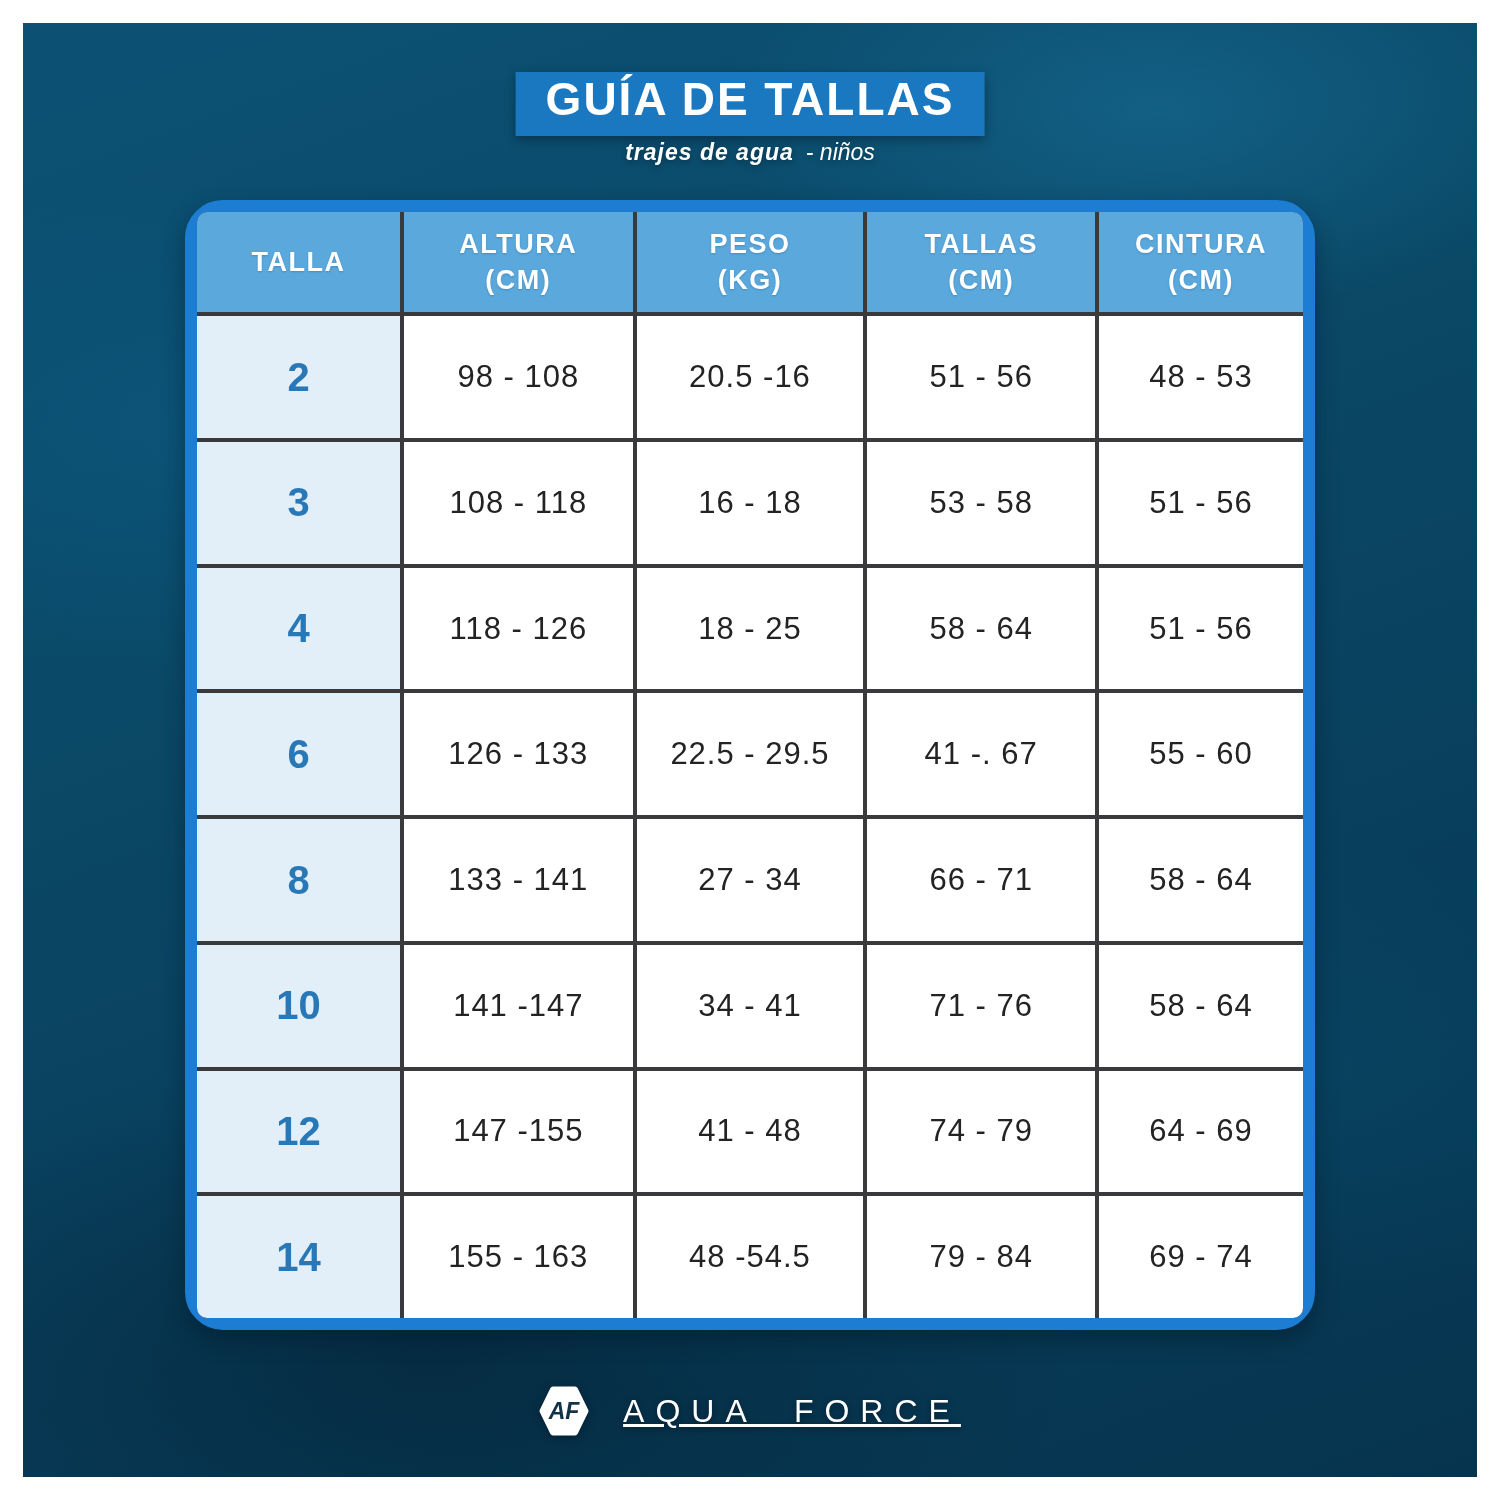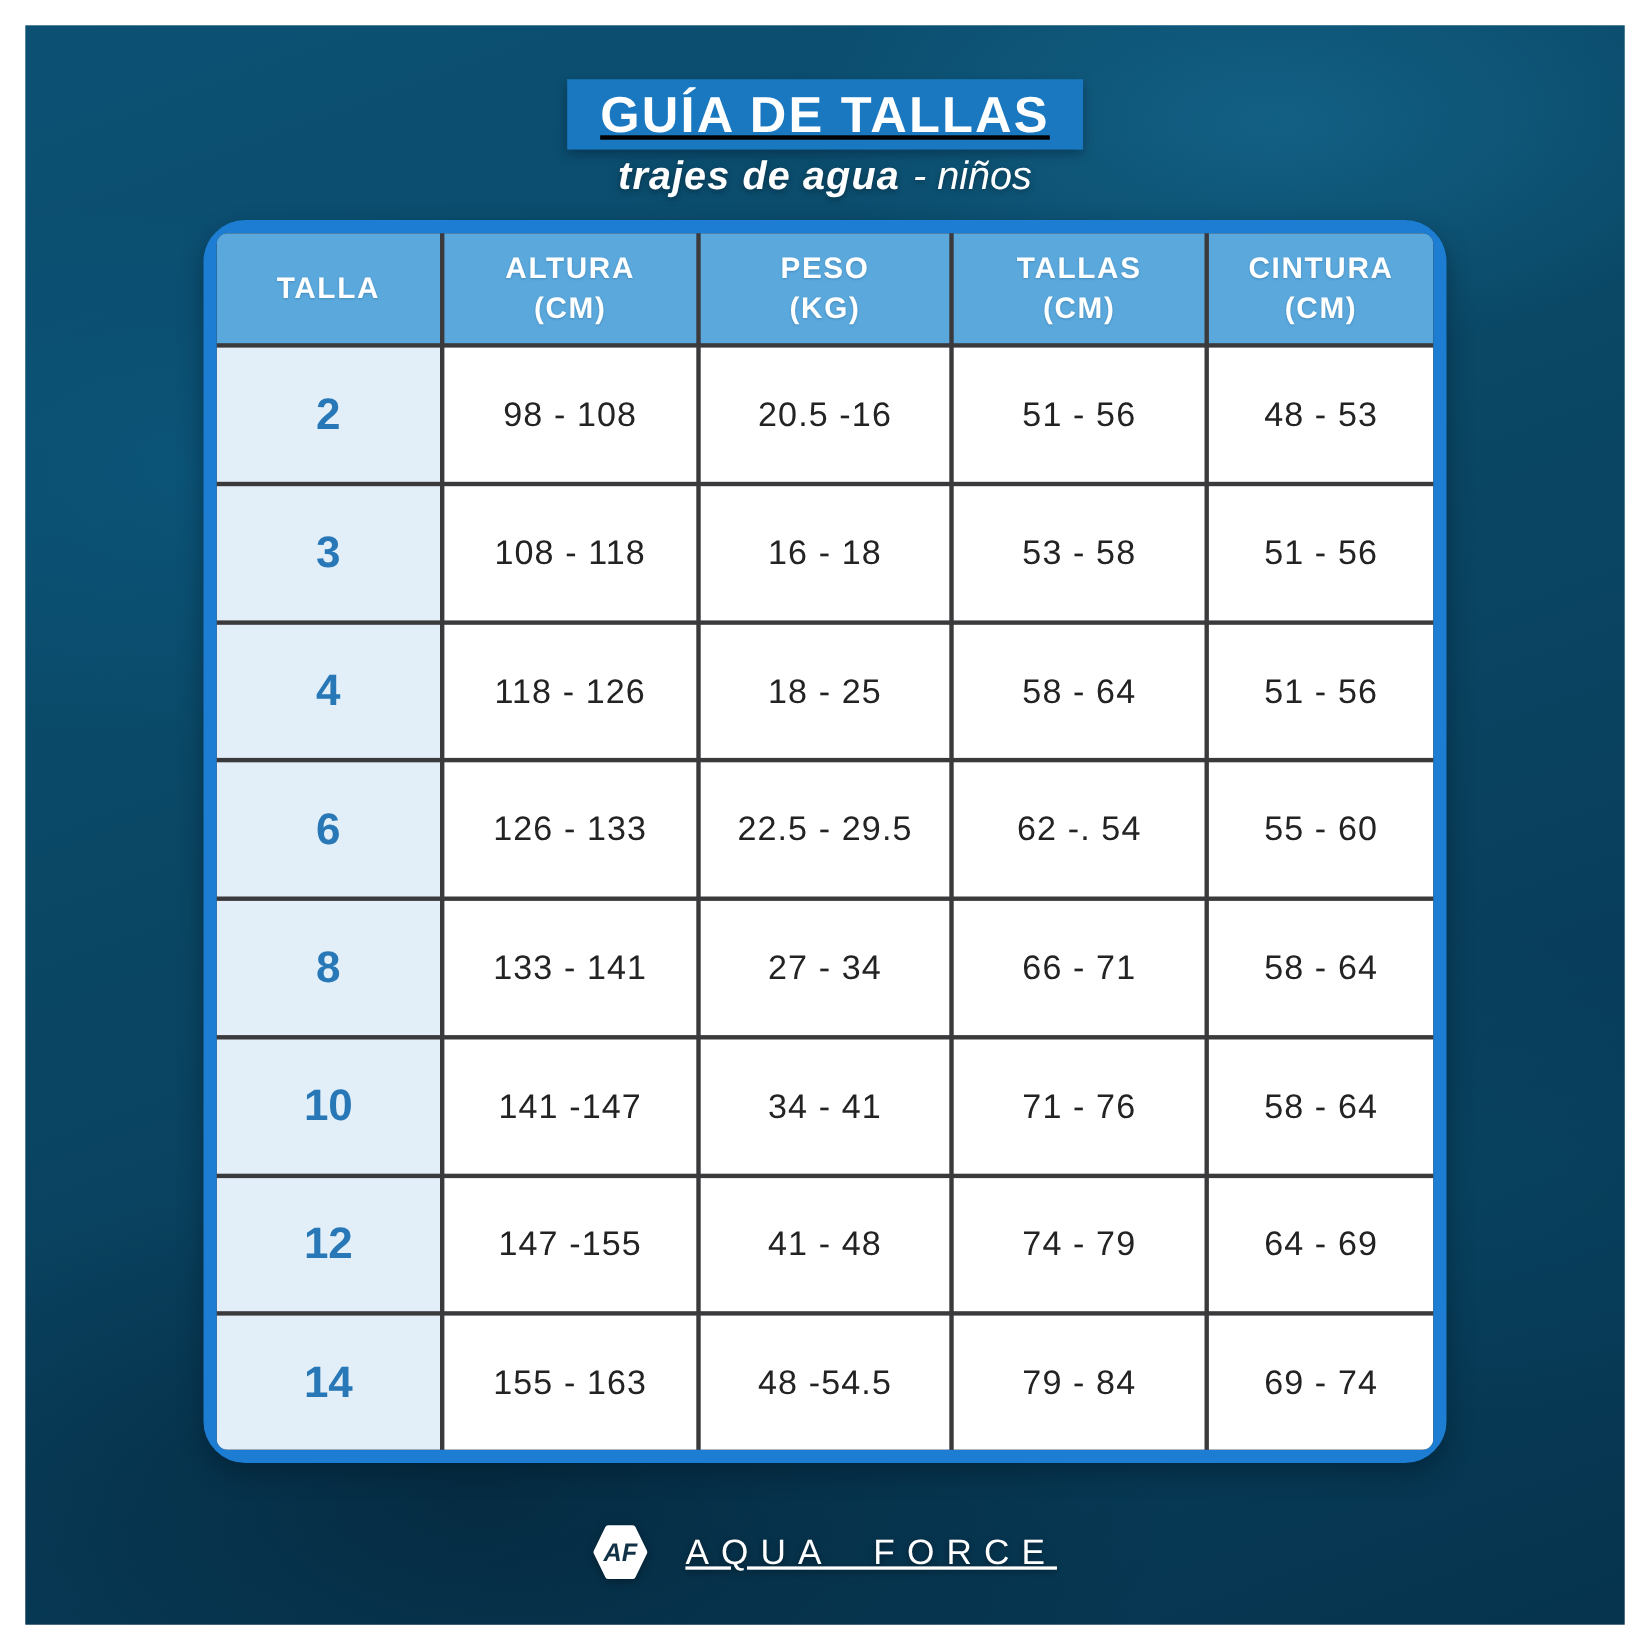--- a/index.html
+++ b/index.html
@@ -16,32 +16,31 @@
       radial-gradient(700px 360px at 12% 28%, rgba(12,92,132,.50), transparent 70%),
       radial-gradient(820px 420px at 50% 52%, rgba(4,38,58,.60), transparent 72%),
       radial-gradient(700px 320px at 88% 72%, rgba(8,72,102,.50), transparent 70%),
       radial-gradient(900px 420px at 28% 92%, rgba(3,30,48,.55), transparent 72%),
       linear-gradient(160deg,#0c5174 0%,#0a4866 40%,#083d5a 72%,#06344e 100%);
   }
   
   .title-banner{
     position:absolute;top:49px;left:50%;transform:translateX(-50%);
     background:#1a78c0;height:64px;padding:0 30px;
-    display:flex;align-items:center;justify-content:center;
+    display:flex;align-items:flex-start;justify-content:center;
     box-shadow:0 4px 10px rgba(0,10,25,.35);
-    text-decoration:underline;
   }
   .title-banner h1{
     margin:0;color:#ffffff;font-size:46px;font-weight:800;letter-spacing:2px;
     white-space:nowrap;
   }
   .subtitle{
     position:absolute;top:116px;left:0;width:100%;
     display:flex;justify-content:center;align-items:baseline;gap:12px;
-    color:#ffffff;font-style:italic;font-size:36px;
+    color:#ffffff;font-style:italic;font-size:23px;
     text-shadow:0 2px 6px rgba(0,0,0,.35);
   }
   .sub-bold{font-weight:700;letter-spacing:1px;}
   .sub-light{font-weight:400;}
   
   .size-table{
     position:absolute;left:162px;top:177px;width:1130px;height:1130px;
     box-sizing:border-box;border:12px solid #1d7dd2;border-radius:38px;
     background:#1d7dd2;
     box-shadow:0 10px 22px rgba(2,25,40,.45);
@@ -144,21 +143,21 @@
         <div class="cell dcell">118 - 126</div>
         <div class="cell dcell">18 - 25</div>
         <div class="cell dcell">58 - 64</div>
         <div class="cell dcell">51 - 56</div>
       </div>
 
       <div class="trow">
         <div class="cell tcell">6</div>
         <div class="cell dcell">126 - 133</div>
         <div class="cell dcell">22.5 - 29.5</div>
-        <div class="cell dcell">62 -. 54</div>
+        <div class="cell dcell">41 -. 67</div>
         <div class="cell dcell">55 - 60</div>
       </div>
 
       <div class="trow">
         <div class="cell tcell">8</div>
         <div class="cell dcell">133 - 141</div>
         <div class="cell dcell">27 - 34</div>
         <div class="cell dcell">66 - 71</div>
         <div class="cell dcell">58 - 64</div>
       </div>

